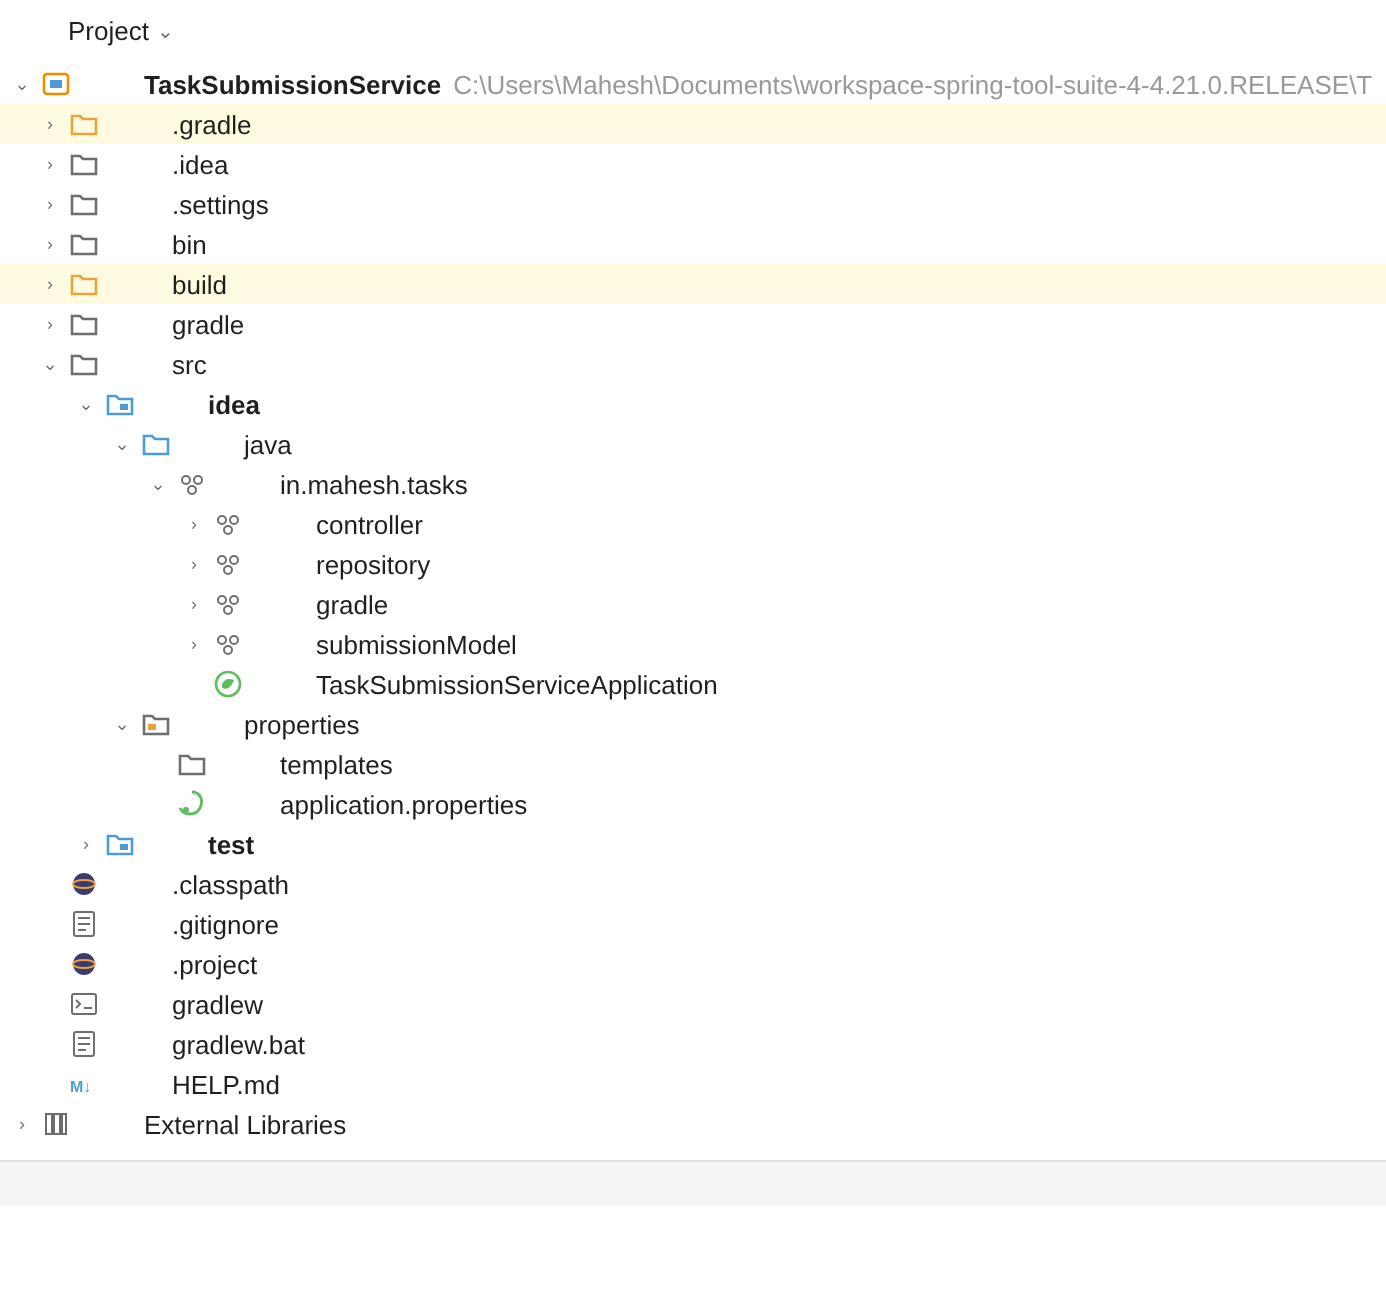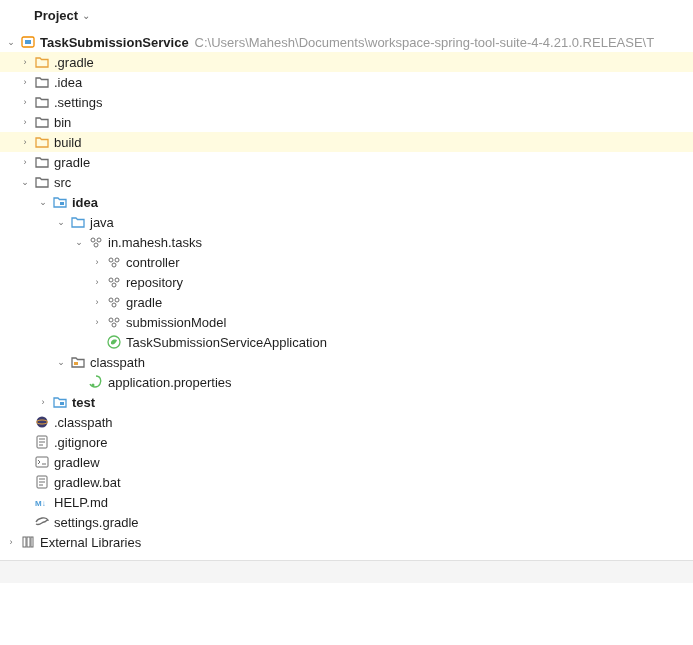--- a/index.html
+++ b/index.html
@@ -13,21 +13,21 @@
       overflow: hidden;
     }
     .header {
       padding: 8px 10px;
       display: flex;
       align-items: center;
       gap: 4px;
       border-bottom: 1px solid transparent;
     }
     .header-title {
-      font-weight: 700;
+      font-weight: 400;
       padding-left: 24px;
     }
     .header-chevron {
       color: #6e6e6e;
       font-size: 10px;
     }
     .tree {
       padding-bottom: 8px;
     }
     .node {
@@ -58,20 +58,21 @@
       width: 16px;
       height: 16px;
       display: inline-flex;
       align-items: center;
       justify-content: center;
       margin: 0 4px 0 2px;
       flex-shrink: 0;
     }
     .label {
       white-space: nowrap;
+      margin-left: 32px;
     }
     .label.bold {
       font-weight: 700;
     }
     .path-suffix {
       color: #999;
       margin-left: 6px;
       white-space: nowrap;
     }
     .bottom-bg {
@@ -272,24 +273,33 @@
   </div>
 
   <div class="node lv3">
     <span class="toggle">⌄</span>
     <span class="icon">
       <svg width="16" height="16" viewBox="0 0 16 16">
           <path d="M2 4h4l1.5 1.5H14v7.5H2z" fill="none" stroke="#6e6e6e" stroke-width="1.3"></path>
           <rect x="4" y="8" width="4" height="3" fill="#e8a33d"></rect>
         </svg>
     </span>
-    <span class="label">classpath</span>
-  </div>
-
-
+    <span class="label">properties</span>
+  </div>
+
+
+  <div class="node lv4">
+    <span class="toggle-spacer"></span>
+    <span class="icon">
+      <svg width="16" height="16" viewBox="0 0 16 16">
+          <path d="M2 4h4l1.5 1.5H14v7.5H2z" fill="none" stroke="#6e6e6e" stroke-width="1.3"></path>
+        </svg>
+    </span>
+    <span class="label">templates</span>
+  </div>
 
   <div class="node lv4">
     <span class="toggle-spacer"></span>
     <span class="icon">
       <svg width="16" height="16" viewBox="0 0 16 16">
           <path d="M8 2c4 0 6 4 4 8s-8 4-10 0" fill="none" stroke="#5fbd5f" stroke-width="1.4"></path>
           <circle cx="5" cy="11" r="1.5" fill="#5fbd5f"></circle>
         </svg>
     </span>
     <span class="label">application.properties</span>
@@ -323,20 +333,30 @@
       <svg width="16" height="16" viewBox="0 0 16 16">
           <rect x="3" y="2" width="10" height="12" rx="1" fill="none" stroke="#6e6e6e"></rect>
           <line x1="5" y1="5" x2="11" y2="5" stroke="#6e6e6e"></line>
           <line x1="5" y1="8" x2="11" y2="8" stroke="#6e6e6e"></line>
           <line x1="5" y1="11" x2="9" y2="11" stroke="#6e6e6e"></line>
         </svg>
     </span>
     <span class="label">.gitignore</span>
   </div>
 
+  <div class="node lv1">
+    <span class="toggle-spacer"></span>
+    <span class="icon">
+      <svg width="16" height="16" viewBox="0 0 16 16">
+          <circle cx="8" cy="8" r="5.5" fill="#3b3b6d"></circle>
+          <ellipse cx="8" cy="8" rx="5.5" ry="2" fill="none" stroke="#e8a33d" stroke-width="1"></ellipse>
+        </svg>
+    </span>
+    <span class="label">.project</span>
+  </div>
 
 
   <div class="node lv1">
     <span class="toggle-spacer"></span>
     <span class="icon">
       <svg width="16" height="16" viewBox="0 0 16 16">
           <rect x="2" y="3" width="12" height="10" rx="1" fill="none" stroke="#6e6e6e"></rect>
           <path d="M4 6l2 2-2 2M8 10h4" stroke="#6e6e6e" fill="none"></path>
         </svg>
     </span>
@@ -359,29 +379,20 @@
   <div class="node lv1">
     <span class="toggle-spacer"></span>
     <span class="icon">
       <svg width="16" height="16" viewBox="0 0 16 16">
           <text x="1" y="12" font-size="8" font-weight="bold" fill="#4e9cd7">M↓</text>
         </svg>
     </span>
     <span class="label">HELP.md</span>
   </div>
 
-  <div class="node lv1">
-    <span class="toggle-spacer"></span>
-    <span class="icon">
-      <svg width="16" height="16" viewBox="0 0 16 16">
-          <path d="M2 8c2-4 10-6 12-2-2 0-2 2-4 2s-4 4-8 2" fill="none" stroke="#6e6e6e" stroke-width="1.3"></path>
-        </svg>
-    </span>
-    <span class="label">settings.gradle</span>
-  </div>
 
   <div class="node lv0">
     <span class="toggle">›</span>
     <span class="icon">
       <svg width="16" height="16" viewBox="0 0 16 16">
           <rect x="3" y="3" width="3" height="10" fill="none" stroke="#6e6e6e"></rect>
           <rect x="7" y="3" width="3" height="10" fill="none" stroke="#6e6e6e"></rect>
           <rect x="11" y="3" width="2" height="10" fill="none" stroke="#6e6e6e"></rect>
         </svg>
     </span>

